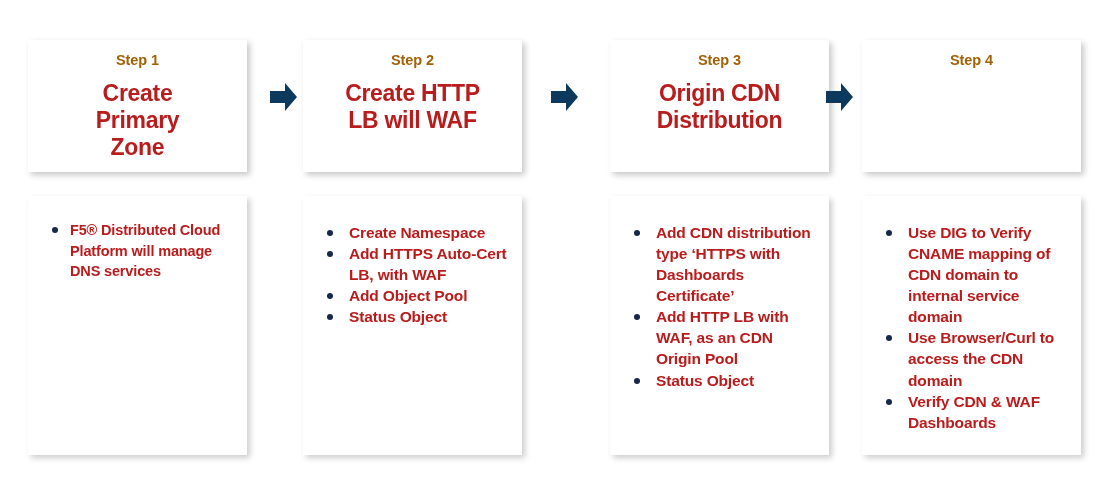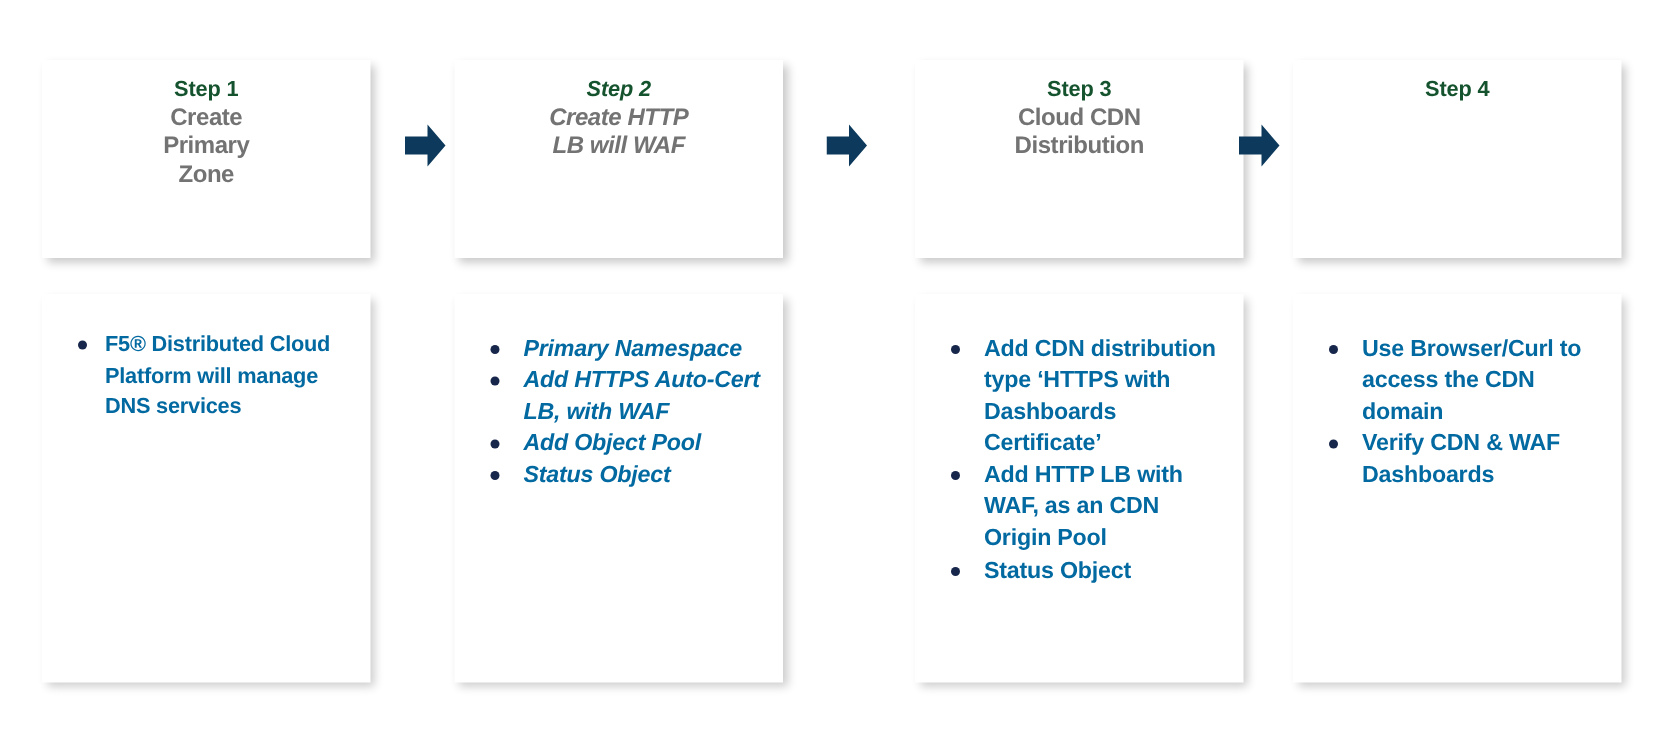--- a/index.html
+++ b/index.html
@@ -22,21 +22,21 @@
   }
 
   
   .column {
     position: absolute;
     top: 0;
     width: 219px;
     height: 491px;
   }
   .col-1 { left: 28px; }
-  .col-2 { left: 303px; font-style: italic; }
+  .col-2 { left: 303px; }
   .col-3 { left: 610px; }
   .col-4 { left: 862px; }
 
   
   .step-card-header {
     position: absolute;
     top: 40px;
     left: 0;
     width: 219px;
     height: 132px;
@@ -46,33 +46,33 @@
     display: flex;
     flex-direction: column;
     align-items: center;
     justify-content: flex-start;
     padding-top: 11px;
   }
 
   .step-label {
     font-size: 14.5px;
     font-weight: bold;
-    color: #14532d;
+    color: #a16207;
     line-height: 1.25;
     text-align: center;
     letter-spacing: -0.1px;
   }
 
   .step-title {
-    font-size: 16px;
+    font-size: 23px;
     font-weight: bold;
-    color: #737373;
+    color: #b91c1c;
     line-height: 1.18;
     text-align: center;
-    margin-top: 1px;
+    margin-top: 11px;
     letter-spacing: -0.3px;
     padding: 0 4px;
   }
 
   
   .step-card-body {
     position: absolute;
     top: 196px;
     left: 0;
     width: 219px;
@@ -87,21 +87,21 @@
     list-style: none;
     margin: 0;
     padding: 0;
   }
 
   .bullet-item {
     position: relative;
     padding-left: 36px;
     font-size: 15.5px;
     line-height: 1.36;
-    color: #0369a1;
+    color: #b91c1c;
     font-weight: 600;
     margin-bottom: 0px;
     letter-spacing: -0.15px;
   }
 
   .bullet-item::before {
     content: "";
     position: absolute;
     left: 14px;
     top: 8px;
@@ -165,39 +165,39 @@
   <div class="column col-2">
     <div class="step-card-header">
       <div class="step-label">Step 2</div>
       <div class="step-title">
         <div>Create HTTP</div>
         <div>LB will WAF</div>
       </div>
     </div>
     <div class="step-card-body">
       <ul class="bullet-list">
-        <li class="bullet-item">Primary Namespace</li>
+        <li class="bullet-item">Create Namespace</li>
         <li class="bullet-item">Add HTTPS Auto-Cert LB, with WAF</li>
         <li class="bullet-item">Add Object Pool</li>
         <li class="bullet-item">Status Object</li>
       </ul>
     </div>
   </div>
 
   <div class="arrow arrow-2">
     <svg width="28" height="30" viewBox="0 0 28 30" xmlns="http://www.w3.org/2000/svg">
       <path d="M0 9 L15 9 L15 1 L27 15 L15 29 L15 21 L0 21 Z" fill="#0d3a5c"></path>
     </svg>
   </div>
 
   <div class="column col-3">
     <div class="step-card-header">
       <div class="step-label">Step 3</div>
       <div class="step-title">
-        <div>Cloud CDN</div>
+        <div>Origin CDN</div>
         <div>Distribution</div>
       </div>
     </div>
     <div class="step-card-body">
       <ul class="bullet-list">
         <li class="bullet-item">Add CDN distribution type ‘HTTPS with Dashboards Certificate’</li>
         <li class="bullet-item">Add HTTP LB with WAF, as an CDN Origin Pool</li>
         <li class="bullet-item">Status Object</li>
       </ul>
     </div>
@@ -208,19 +208,20 @@
       <path d="M0 9 L15 9 L15 1 L27 15 L15 29 L15 21 L0 21 Z" fill="#0d3a5c"></path>
     </svg>
   </div>
 
   <div class="column col-4">
     <div class="step-card-header">
       <div class="step-label">Step 4</div>
     </div>
     <div class="step-card-body">
       <ul class="bullet-list">
+        <li class="bullet-item">Use DIG to Verify CNAME mapping of CDN domain to internal service domain</li>
         <li class="bullet-item">Use Browser/Curl to access the CDN domain</li>
         <li class="bullet-item">Verify CDN &amp; WAF Dashboards</li>
       </ul>
     </div>
   </div>
 
 </div>
 
 </body></html>

